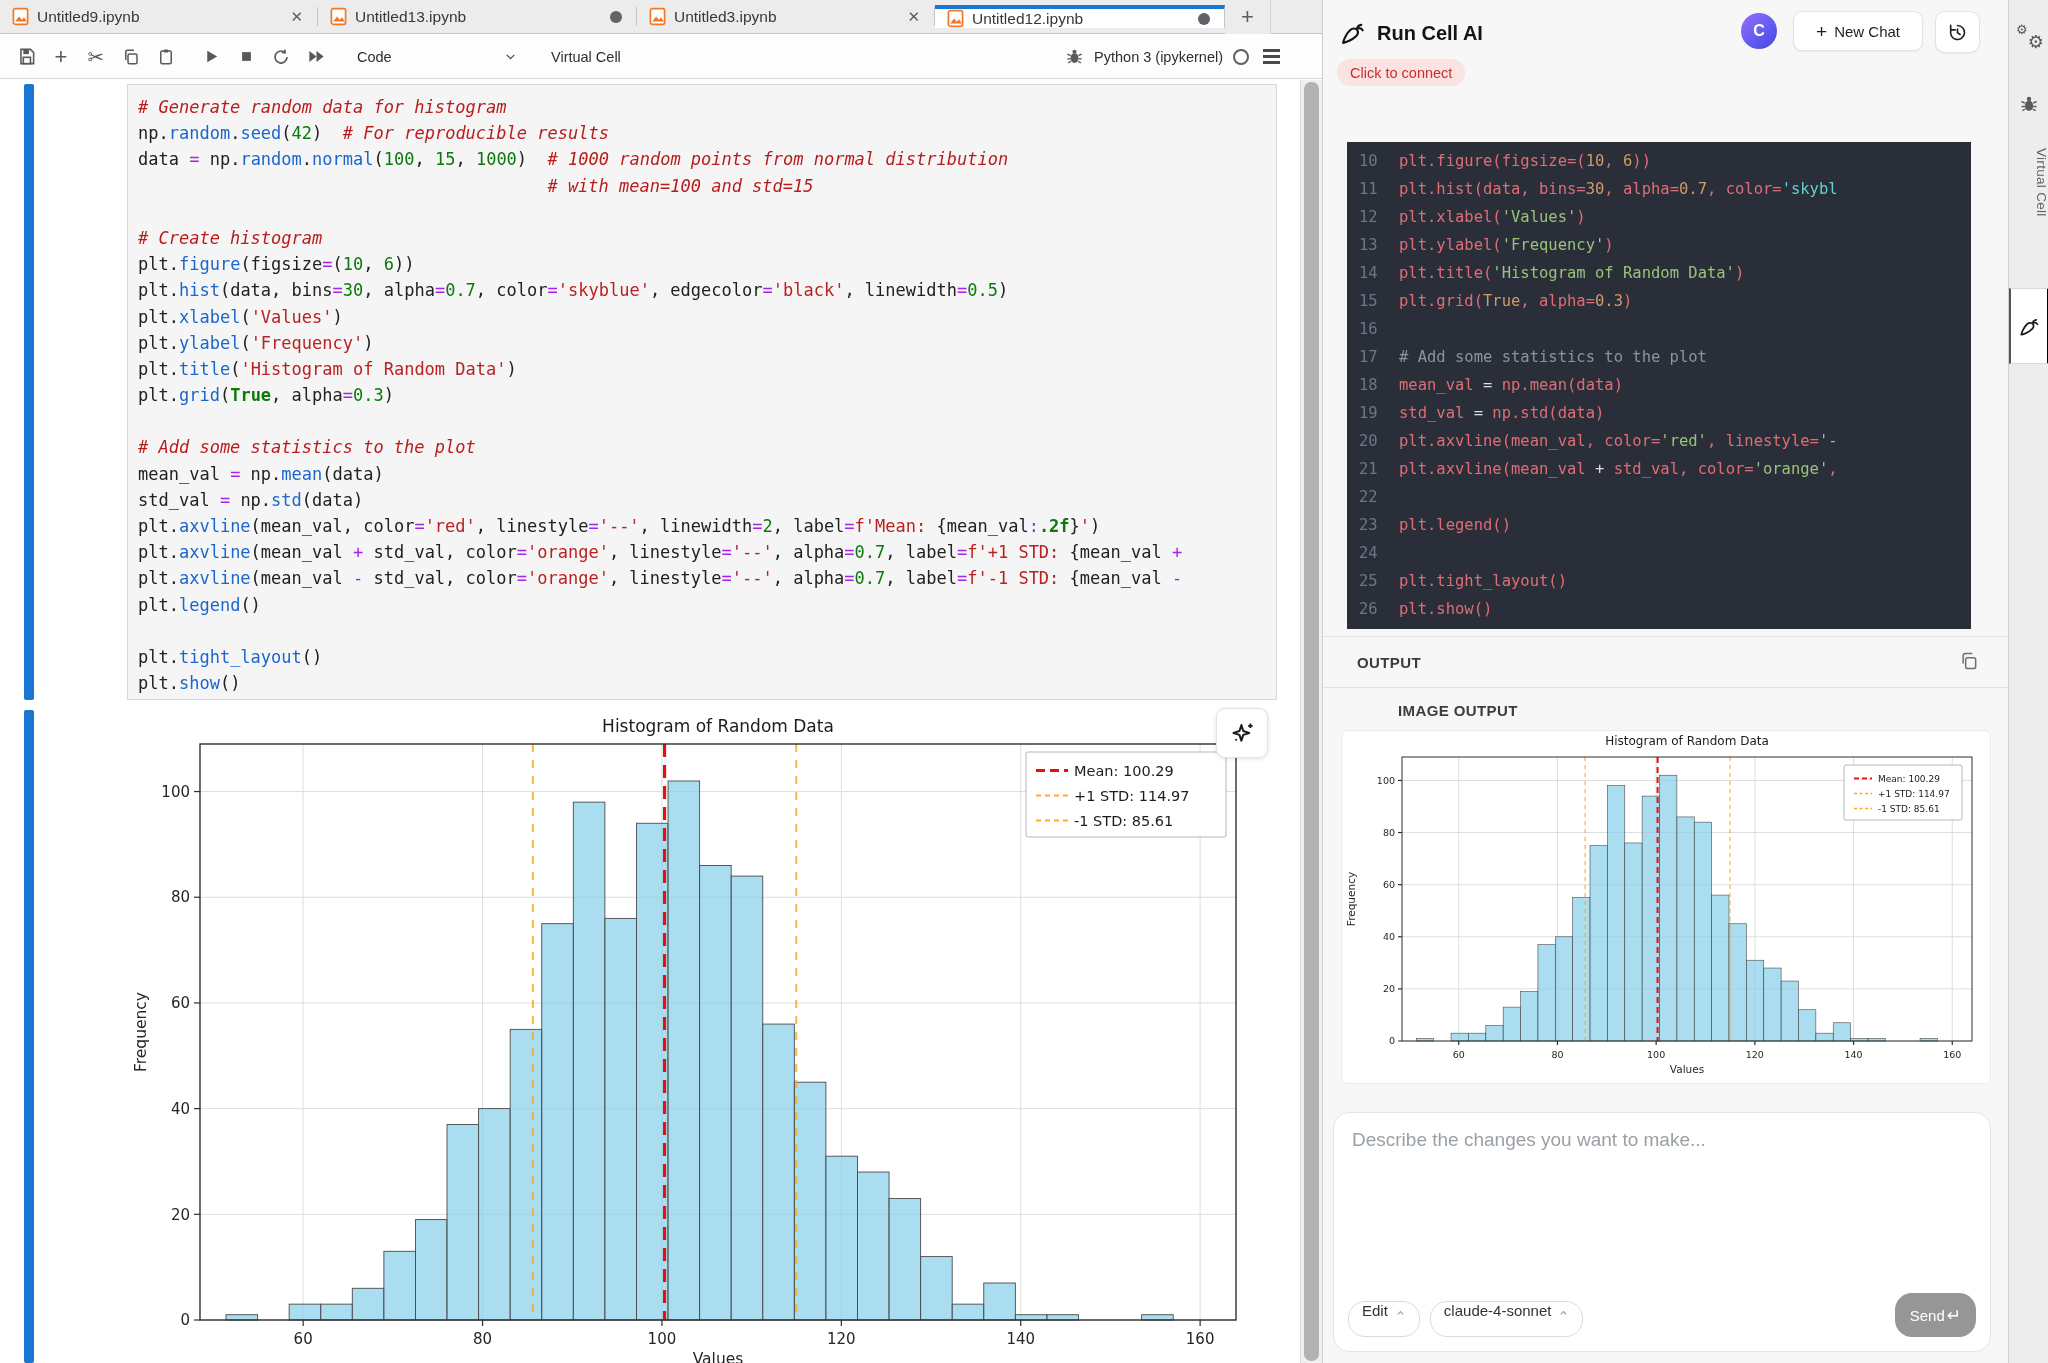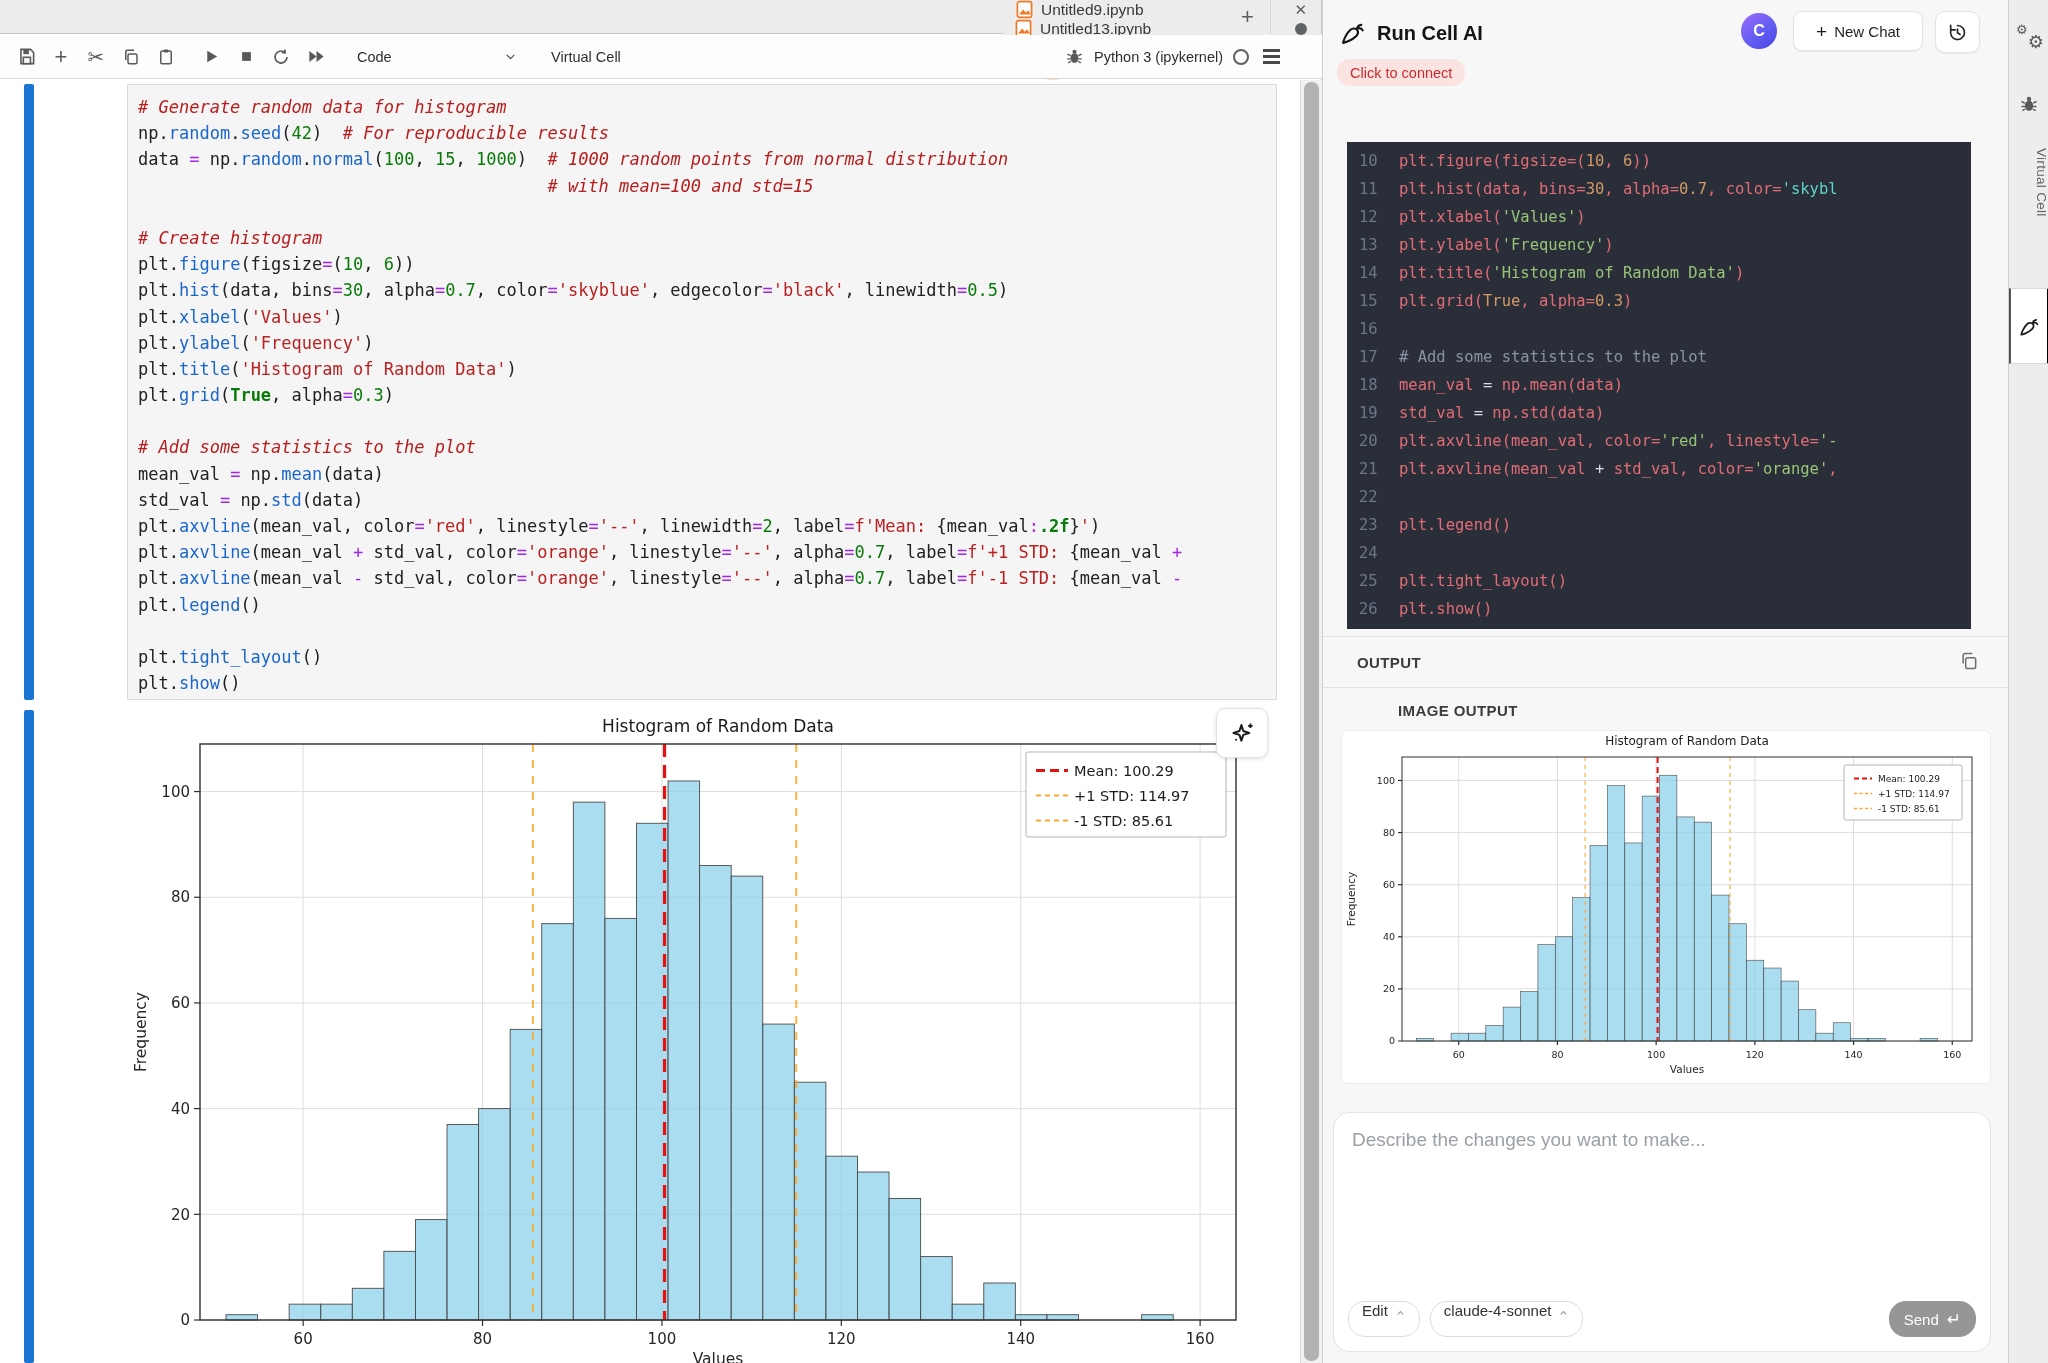--- a/index.html
+++ b/index.html
@@ -2,21 +2,21 @@
 <html><head>
 <meta charset="utf-8">
 <style>
   * { margin:0; padding:0; box-sizing:border-box; }
   html,body { width:2048px; height:1363px; overflow:hidden; }
   body { font-family:"Liberation Sans", sans-serif; background:#fff; position:relative; font-size:15px; color:#333; }
 
   
   #notebook-pane { position:absolute; left:0; top:0; width:1322px; height:1363px; background:#fff; }
 
-  #tabbar { position:absolute; left:0; top:0; width:1322px; height:34px; background:#ececec; border-bottom:1px solid #c6c6c6; display:flex; align-items:flex-end;flex-direction:column; }
+  #tabbar { position:absolute; left:0; top:0; width:1322px; height:34px; background:#ececec; border-bottom:1px solid #c6c6c6; display:flex; align-items:center; }
   .tab { display:flex; align-items:center; gap:8px; padding:0 10px 0 12px; border-right:1px solid #c6c6c6; background:#ececec; cursor:pointer; position:relative; }
   .tab:nth-child(1){ width:318px; } .tab:nth-child(2){ width:319px; } .tab:nth-child(3){ width:298px; } .tab:nth-child(4){ width:290px; }
   .tab.active { background:#fff; border-top:4px solid #1976d2; border-right:1px solid #c6c6c6; }
   .tab .tab-label { font-size:15.5px; color:#383838; flex:1 1 auto; white-space:nowrap; overflow:hidden; }
   .tab .tab-close { background:none; border:none; font-size:15px; color:#5c5c5c; cursor:pointer; line-height:1; padding:2px 4px; }
   .tab .tab-dot { width:12px; height:12px; border-radius:50%; background:#5f6368; margin-right:4px; }
   #new-tab-btn { width:46px; border:none; background:#ececec; font-size:22px; color:#5c5c5c; cursor:pointer; border-right:1px solid #d6d6d6; }
 
   #toolbar { position:absolute; left:0; top:35px; width:1322px; height:44px; background:#fdfdfd; border-bottom:1px solid #d8d8d8; display:flex; align-items:center; padding:0 10px; }
   .tb-btn { width:32px; height:32px; border:none; background:transparent; display:flex; align-items:center; justify-content:center; cursor:pointer; color:#595959; margin-right:3px; }
@@ -68,21 +68,21 @@
   #copy-output-btn { margin-left:auto; margin-right:30px; background:none; border:none; color:#6f6f6f; cursor:pointer; }
   #image-output-label { position:absolute; left:34px; top:702px; font-size:15px; font-weight:bold; color:#3c3c3c; letter-spacing:.4px;margin-left:41px; }
 
   #chart-card { position:absolute; left:18px; top:730px; width:650px; height:354px; background:#fff; border:1px solid #ebebeb; border-radius:7px; overflow:hidden; }
 
   #chat-card { position:absolute; left:10px; top:1112px; width:658px; height:240px; background:#fff; border:1px solid #e4e4e4; border-radius:16px; }
   #chat-input { position:absolute; left:18px; top:16px; width:620px; height:150px; border:none; outline:none; resize:none; font-family:"Liberation Sans", sans-serif; font-size:19px; color:#333; background:transparent; }
   #chat-input::placeholder { color:#9aa0a6; }
   .pill { height:34px; border:1px solid #dcdcdc; border-radius:17px; background:#fff; display:flex; align-items:flex-end; gap:7px; padding:17px 13px; font-size:15px; color:#333; cursor:pointer; }
   #pill-row { position:absolute; left:14px; bottom:14px; display:flex; gap:10px; }
-  #send-btn { position:absolute; right:14px; bottom:14px; height:36px; border:none; border-radius:17px; background:#969696; color:#fff; font-size:15px; padding:0 15px; display:flex; align-items:center; gap:8px; cursor:pointer; }
+  #send-btn { position:absolute; right:14px; bottom:14px; height:44px; border:none; border-radius:17px; background:#969696; color:#fff; font-size:15px; padding:0 15px; display:flex; align-items:center; gap:2px; cursor:pointer; }
   .caret { color:#9e9e9e; }
 
   
   #right-strip { position:absolute; left:2008px; top:0; width:40px; height:1363px; background:#ededed; border-left:1px solid #cfcfcf; }
   .strip-btn { width:40px; height:44px; background:none; border:none; display:flex; align-items:center; justify-content:center; color:#5a5a5a; cursor:pointer; }
   #strip-gears { position:absolute; top:14px; left:0; }
   #strip-bug { position:absolute; top:82px; left:0; }
   #strip-label { position:absolute; top:148px; left:0; width:40px; text-align:center; writing-mode:vertical-rl; font-size:13.5px; color:#5f6368; letter-spacing:.3px; }
   #strip-active-tab { position:absolute; top:288px; left:0; width:40px; height:76px; background:#fff; border-top:1px solid #d9d9d9; border-bottom:1px solid #d9d9d9; display:flex; align-items:center; justify-content:center; color:#1b1b1b; cursor:pointer; }
   .gears { position:relative; width:26px; height:26px; }

